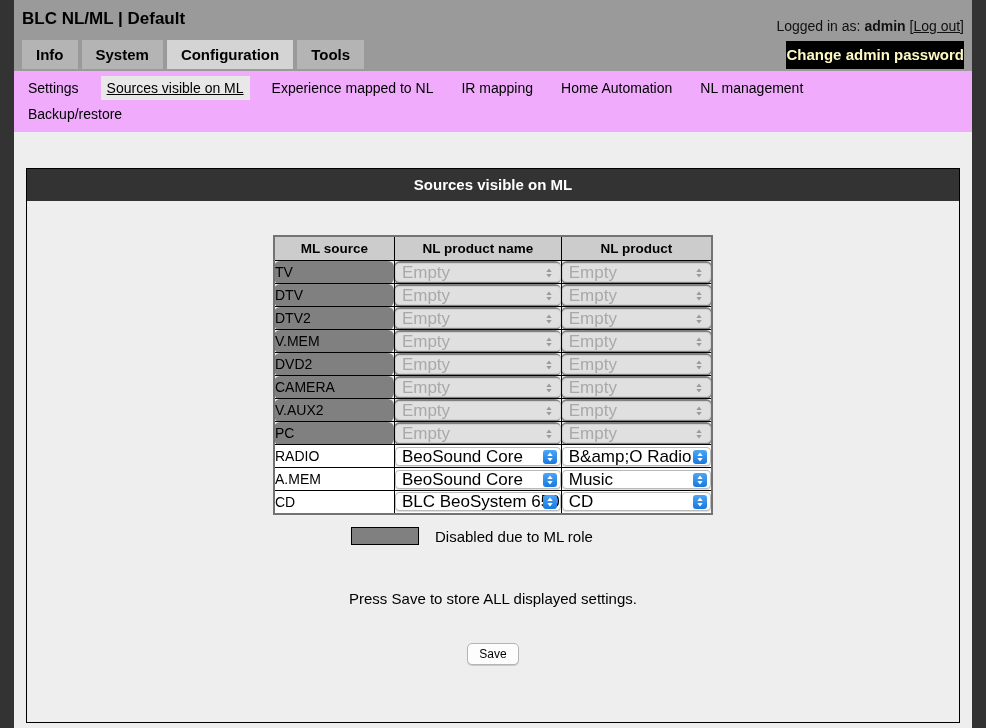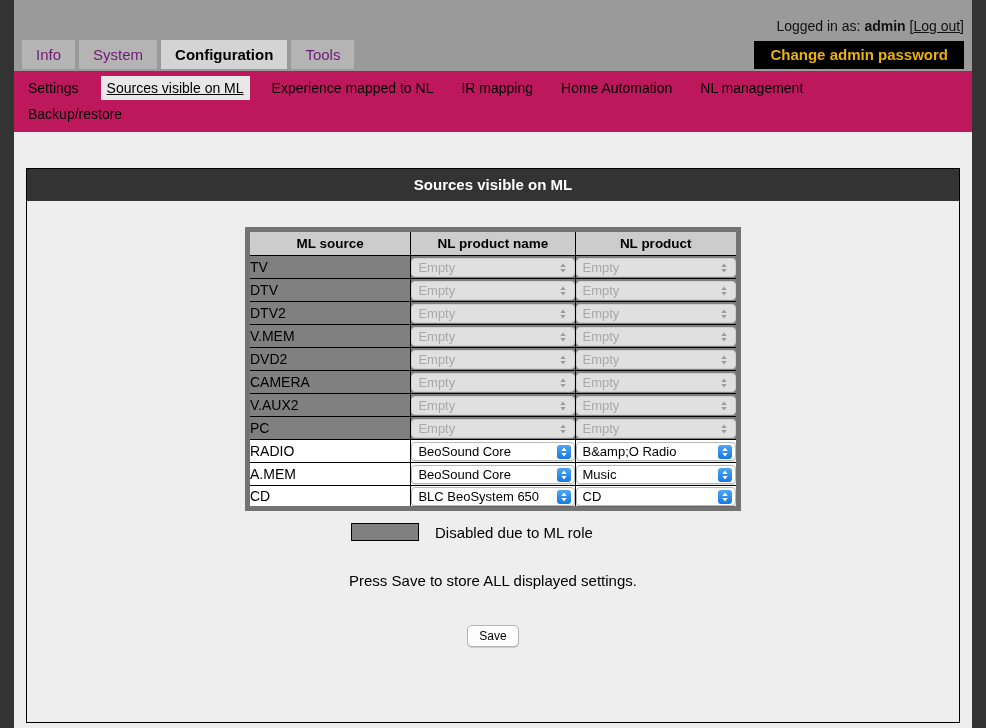--- a/index.html
+++ b/index.html
@@ -49,47 +49,48 @@
     position: relative;
     padding-left: 8px;
   }
   .tab {
     display: inline-block;
     height: 29px;
     line-height: 29px;
     padding: 0 14px;
     margin-right: 4px;
     background: #b4b4b4;
-    color: #701a75;
+    color: #000000;
     font-size: 15px;
     vertical-align: top;
     cursor: pointer;
+    font-weight: bold;
   }
   .tab.active {
     background: #d4d4d4;
     font-weight: bold;
     color: #000;
   }
   .pw-button {
     position: absolute;
     right: 8px; top: 1px;
     height: 28px;
     line-height: 28px;
-    padding: 0 16px;
+    padding: 0 0;
     background: #000000;
-    color: #eab308;
+    color: #fef9c3;
     font-size: 15px;
     font-weight: bold;
     cursor: pointer;
     border: none;
     font-family: "Liberation Sans", sans-serif;
   }
   
   .subtabbar {
-    background: #be185d;
+    background: #f0abfc;
     padding: 5px 0 6px 8px;
     min-height: 46px;
   }
   .subtab {
     display: inline-block;
     font-size: 14px;
     color: #000;
     padding: 2px 6px;
     margin-right: 16px;
     line-height: 20px;
@@ -120,23 +121,23 @@
     font-weight: bold;
     text-align: center;
     padding: 7px 0 8px 0;
   }
   .panel-body {
     padding: 22px 0 0 0;
   }
   
   table.srctable {
     border-collapse: collapse;
-    margin: 4px auto;
-    border: 5px solid #737373;
-    width: 496px;
+    margin: 12px auto;
+    border: 2px solid #737373;
+    width: 440px;
   }
   table.srctable th {
     background: #cccccc;
     border: 1px solid #000;
     font-size: 13.5px;
     font-weight: bold;
     color: #000;
     padding: 4px 0;
     text-align: center;
   }
@@ -147,34 +148,34 @@
     border: 1px solid #000;
     padding: 0;
     height: 23px;
   }
   td.ml-cell {
     padding-left: 7px;
     font-size: 14px;
     color: #000;
     background: #ffffff;
   }
-  tr.disabled td { background: #808080; }
+  tr.disabled td { background: #808080; border-radius: 6px; }
   tr.disabled td.ml-cell { background: #808080; color: #000; }
   td.sel-cell { padding: 1px 3px; background: #ffffff; }
   tr.disabled td.sel-cell { background: #808080; }
 
   
   .selbox {
     position: relative;
     height: 19px;
     border-radius: 4px;
     background: #ffffff;
     border: 1px solid #b9b9b9;
     box-shadow: 0 1px 0 rgba(0,0,0,0.12);
-    font-size: 13px;
+    font-size: 17px;
     color: #000;
     line-height: 18px;
     padding-left: 6px;
     overflow: hidden;
     cursor: pointer;
     white-space: nowrap;
   }
   .selbox .arrowbtn {
     position: absolute;
     right: 3px; top: 2px;
@@ -209,41 +210,42 @@
   }
   .legend-text {
     margin-left: 16px;
     font-size: 15px;
     color: #000;
   }
   .save-note {
     text-align: center;
     font-size: 15px;
     color: #000;
-    margin-top: 31px;
+    margin-top: 45px;
   }
   .save-wrap { text-align: center; margin-top: 36px; }
   .save-button {
     font-family: "Liberation Sans", sans-serif;
     font-size: 12px;
     color: #000;
     background: #fdfdfd;
     border: 1px solid #b5b5b5;
     border-radius: 5px;
     padding: 3px 11px;
     box-shadow: 0 1px 0 rgba(0,0,0,0.15);
     cursor: pointer;
   }
 </style>
 </head>
 <body>
 
 <div class="frame">
 
   <div class="header">
+    <div class="app-title">BLC NL/ML | Default</div>
     <div class="login-info">
       <span>Logged in as:</span>
       <b>admin</b>
       <span>[</span><a href="#">Log out</a><span>]</span>
     </div>
   </div>
 
   <div class="tabbar">
     <div class="tab">Info</div><div class="tab">System</div><div class="tab active">Configuration</div><div class="tab">Tools</div>
     <button class="pw-button">Change admin password</button>

